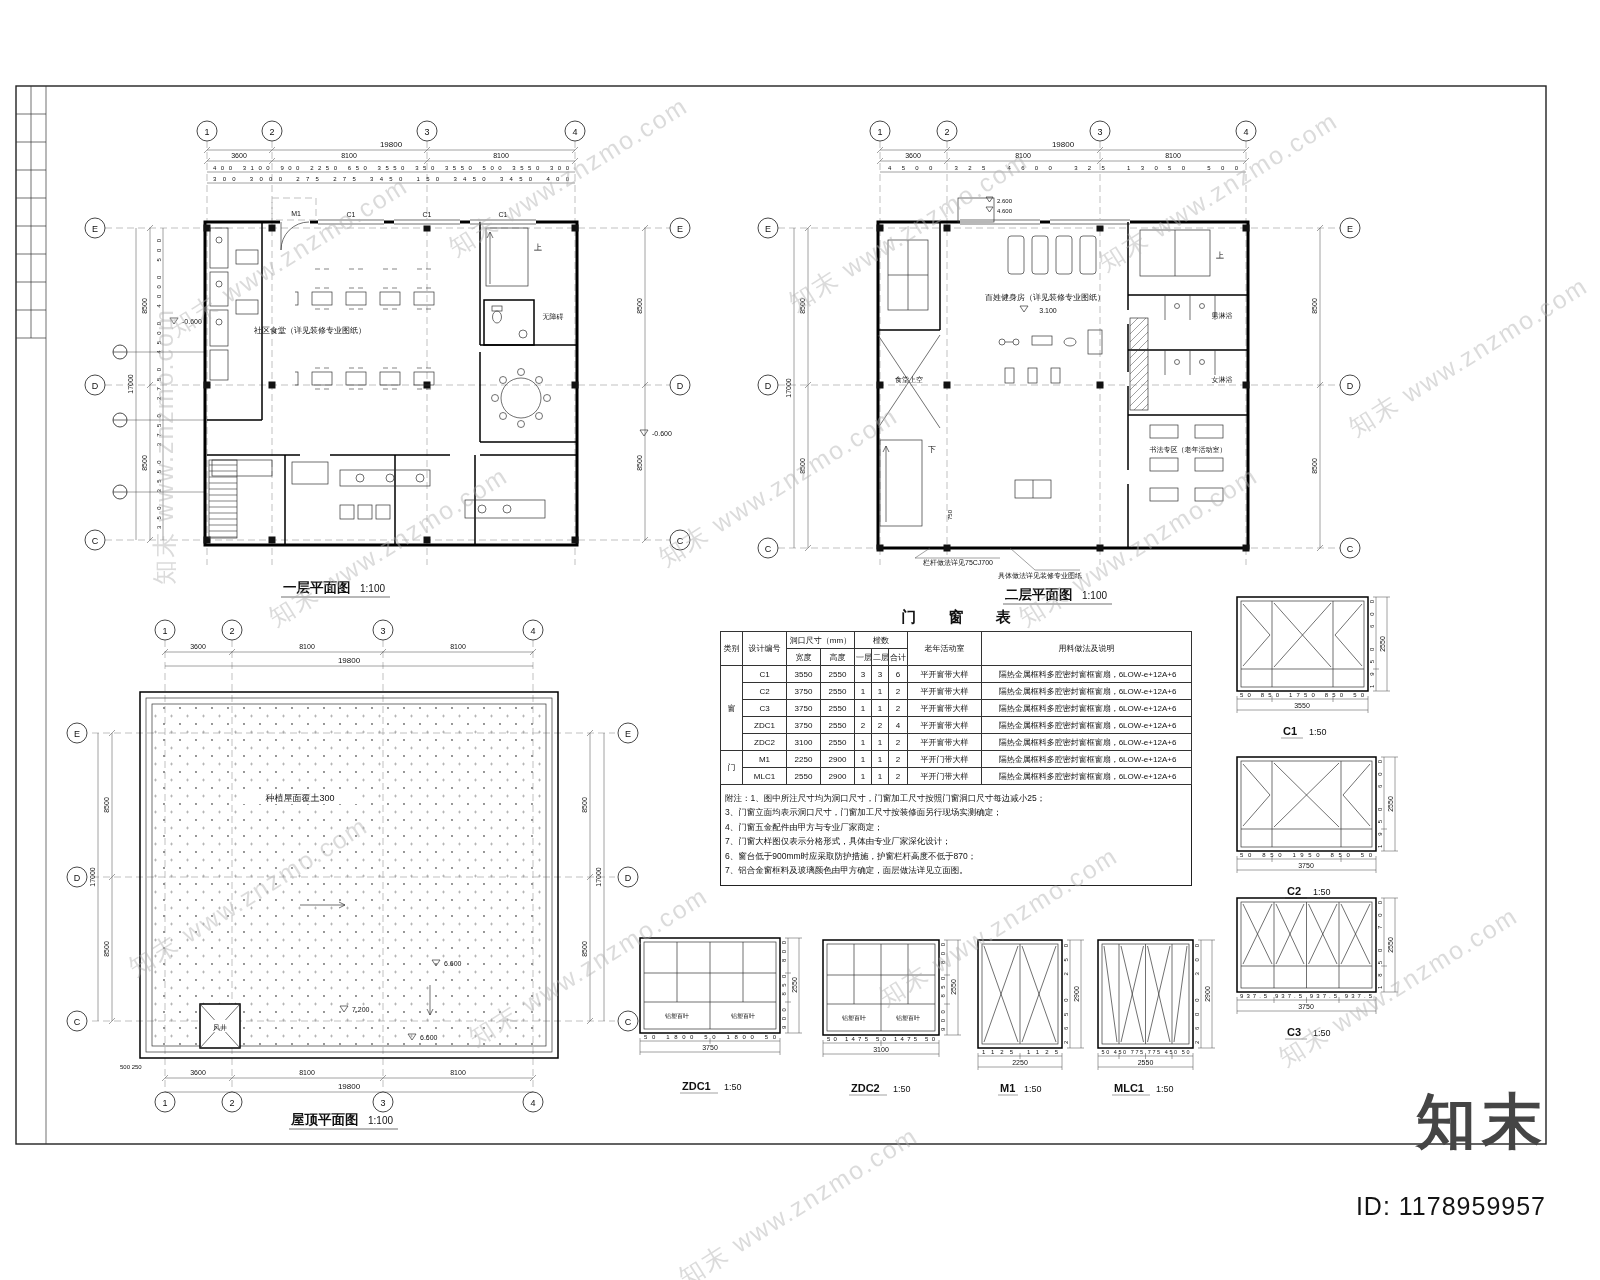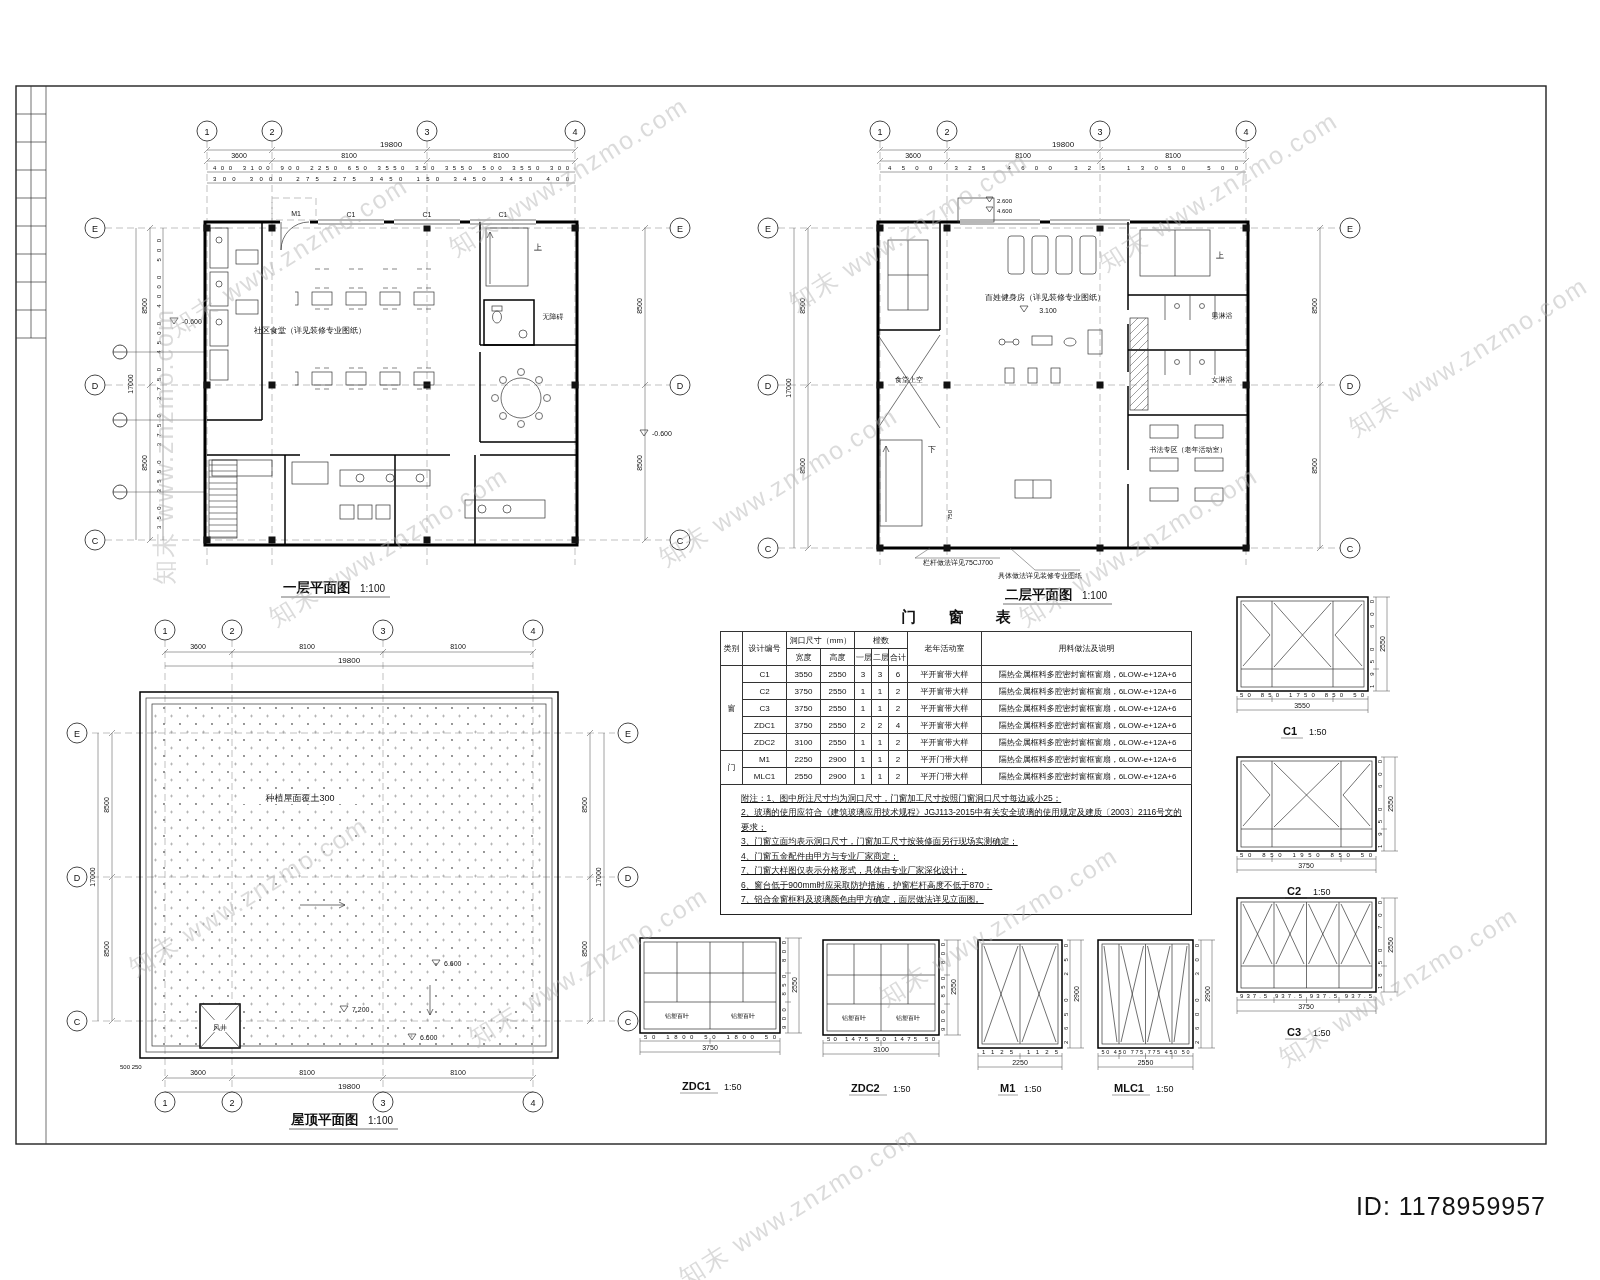--- a/index.html
+++ b/index.html
@@ -19,21 +19,21 @@
   .t13{font-size:13.5px;font-weight:bold}
   .mid{text-anchor:middle}
   .wm{position:absolute;color:rgba(175,175,175,.45);font-size:25px;letter-spacing:2px;white-space:nowrap;pointer-events:none;z-index:5;}
   .brand{position:absolute;right:52px;top:1082px;font-size:60px;font-weight:bold;color:#454545;letter-spacing:6px;z-index:6;}
   .idtext{position:absolute;right:54px;top:1192px;font-size:25px;color:#141414;letter-spacing:1px;z-index:6;text-align:center;}
   .schedule{position:absolute;left:720px;top:608px;width:472px;z-index:3;color:#111;}
   .sch-title{text-align:center;font-size:15px;font-weight:bold;letter-spacing:14px;padding-left:14px;margin-bottom:4px;}
   .schedule table{width:100%;border-collapse:collapse;border:1.3px solid #222;font-size:8px;table-layout:fixed;}
   .schedule th,.schedule td{border:0.7px solid #333;text-align:center;padding:1px 1px;height:14px;font-weight:normal;overflow:hidden;white-space:nowrap;}
   .schedule td.left{text-align:center;padding-left:3px;}
-  .notes{border:1px solid #222;border-top:none;padding:6px 8px 7px 20px;font-size:8.5px;line-height:1.7;text-decoration:underline;}
+  .notes{border:1px solid #222;border-top:none;padding:6px 8px 7px 4px;font-size:8.5px;line-height:1.7;}
 </style>
 </head>
 <body>
 
 <div class="sheet">
 
 <svg width="1600" height="1280" viewBox="0 0 1600 1280">
   <defs>
     <pattern id="veg" width="16" height="16" patternUnits="userSpaceOnUse">
       <circle cx="4" cy="4" r="0.9" fill="#666"></circle>
@@ -614,21 +614,20 @@
             <td>1</td>
             <td>1</td>
             <td>2</td>
             <td>平开门带大样</td>
             <td class="left">隔热金属框料多腔密封窗框窗扇，6LOW-e+12A+6</td>
           </tr>
         </tbody>
   </table>
   <div class="notes">
         <div>附注：1、图中所注尺寸均为洞口尺寸，门窗加工尺寸按照门窗洞口尺寸每边减小25；</div>
-        <div>2、玻璃的使用应符合《建筑玻璃应用技术规程》JGJ113-2015中有关安全玻璃的使用规定及建质〔2003〕2116号文的要求；</div>
         <div>3、门窗立面均表示洞口尺寸，门窗加工尺寸按装修面另行现场实测确定；</div>
         <div>4、门窗五金配件由甲方与专业厂家商定；</div>
         <div>7、门窗大样图仅表示分格形式，具体由专业厂家深化设计；</div>
         <div>6、窗台低于900mm时应采取防护措施，护窗栏杆高度不低于870；</div>
         <div>7、铝合金窗框料及玻璃颜色由甲方确定，面层做法详见立面图。</div>
       </div>
 </div>
 
 
 <div style="position:absolute;inset:0;pointer-events:none;">
@@ -642,15 +641,16 @@
       <div class="wm" style="left: 640px; top: 470px; transform: rotate(-32deg);">知末 www.znzmo.com</div>
       <div class="wm" style="left: 1000px; top: 530px; transform: rotate(-32deg);">知末 www.znzmo.com</div>
       <div class="wm" style="left: 110px; top: 880px; transform: rotate(-32deg);">知末 www.znzmo.com</div>
       <div class="wm" style="left: 450px; top: 950px; transform: rotate(-32deg);">知末 www.znzmo.com</div>
       <div class="wm" style="left: 860px; top: 910px; transform: rotate(-32deg);">知末 www.znzmo.com</div>
       <div class="wm" style="left: 1260px; top: 970px; transform: rotate(-32deg);">知末 www.znzmo.com</div>
       <div class="wm" style="left: 660px; top: 1190px; transform: rotate(-32deg);">知末 www.znzmo.com</div>
     </div>
 
 
+<div class="brand">知末</div>
 <div class="idtext">ID: 1178959957</div>
 
 </div>
 
 </body></html>

